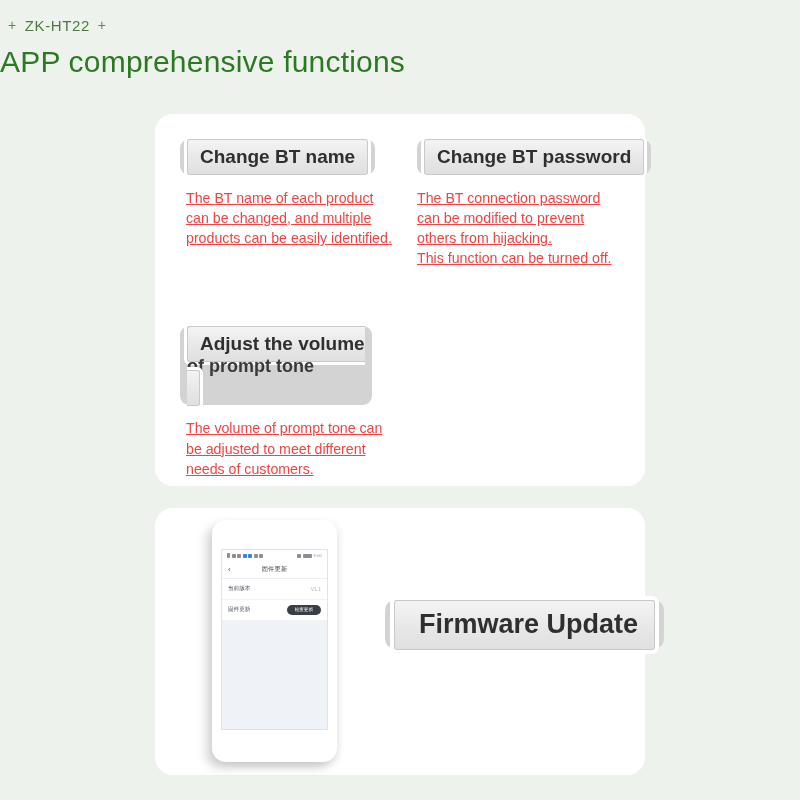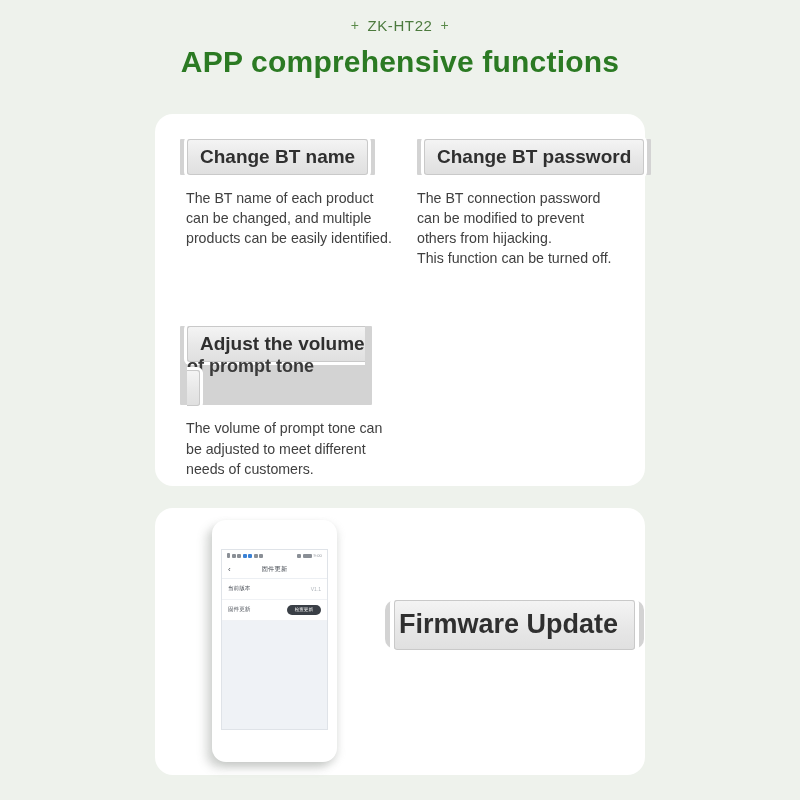--- a/index.html
+++ b/index.html
@@ -10,41 +10,40 @@
     width: 800px;
     height: 800px;
     background: #eef2ec;
     font-family: "Liberation Sans", sans-serif;
     overflow: hidden;
     position: relative;
   }
 
   
   .header {
-    text-align: center;
     padding-top: 16px;
   }
   .model-line {
     font-size: 15px;
     color: #4c7a3e;
     letter-spacing: 0.6px;
     font-weight: 400;
     height: 20px;
     line-height: 20px;
   }
   .model-line .plus {
     color: #5a8a4a;
     font-size: 14px;
     padding: 0 8px;
     position: relative;
     top: -1px;
   }
   .page-title {
     font-size: 30px;
-    font-weight: bold;
+    font-weight: normal;
     color: #2b7a23;
     margin-top: 9px;
     letter-spacing: 0.2px;
   }
 
   
   .panel {
     position: absolute;
     background: #ffffff;
     border-radius: 18px;
@@ -68,21 +67,21 @@
   }
   #feature-bt-name   { left: 25px;  top: 25px;  width: 215px; }
   #feature-bt-pass   { left: 262px; top: 25px;  width: 215px; }
   #feature-volume    { left: 25px;  top: 212px; width: 215px; }
   #feature-onoff     { left: 262px; top: 212px; width: 215px; }
 
   
   .chip {
     display: inline-block;
     background: #d3d3d3;
-    border-radius: 1px;
+    border-radius: 9px;
     padding: 7px;
   }
   .chip-inner {
     background: linear-gradient(to bottom, #f4f4f4 0%, #e8e8e8 52%, #e0e0e0 100%);
     border: 1px solid #c9c9c9;
     border-radius: 3px;
     padding: 6px 12px 7px 12px;
     color: #2f2f2f;
     font-size: 19px;
     font-weight: bold;
@@ -98,22 +97,23 @@
     color: #3a3a3a;
   }
   .chip-wrap {
     padding-bottom: 2px;
   }
 
   .feature-desc {
     margin-top: 11px;
     font-size: 14.2px;
     line-height: 1.42;
-    color: #404040;
+    color: #ef4444;
     white-space: pre-line;
+    text-decoration: underline;
   }
   #feature-bt-name .feature-desc  { margin-left: 6px; }
   #feature-volume .feature-desc   { margin-left: 6px; }
 
   
   .phone {
     position: absolute;
     left: 57px;
     top: 12px;
     width: 125px;
@@ -212,21 +212,21 @@
     position: absolute;
     left: 230px;
     top: 92px;
   }
   .firmware-chip .chip {
     padding: 9px;
     border-radius: 10px;
   }
   .firmware-chip .chip-inner {
     font-size: 27px;
-    padding: 8px 16px 10px 4px;
+    padding: 8px 16px 10px 24px;
     box-shadow: 0 0 0 4px #ffffff;
   }
 </style>
 </head>
 <body>
 
 <div class="header">
   <div class="model-line">
     <span class="plus">+</span><span>ZK-HT22</span><span class="plus">+</span>
   </div>

